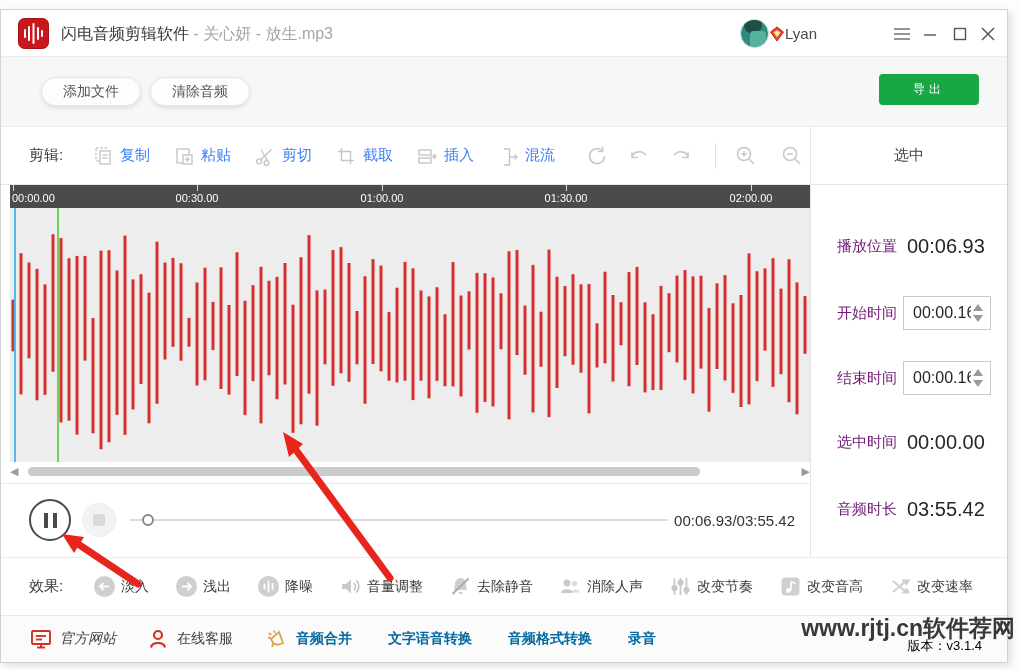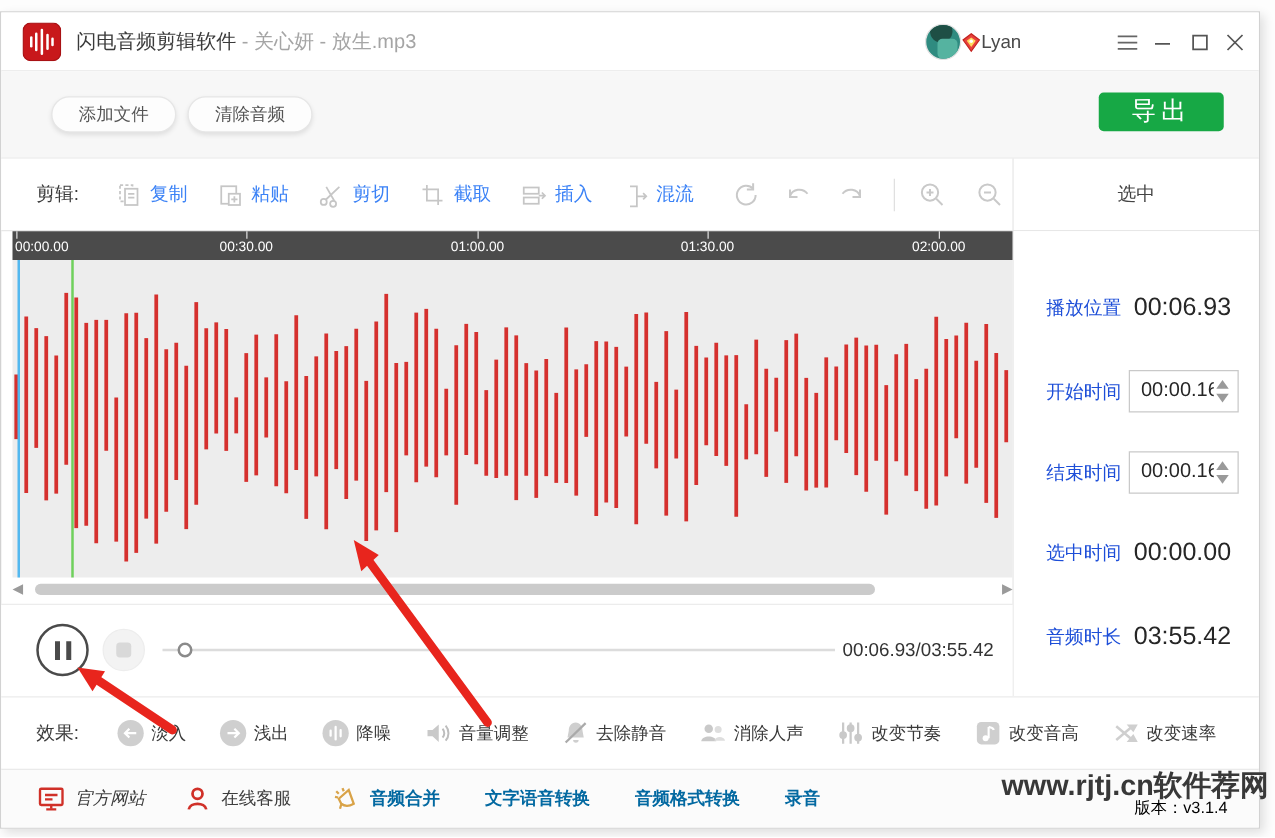--- a/index.html
+++ b/index.html
@@ -22,39 +22,39 @@
   #username{font-size:15px;color:#4a4a4a;}
   .winctl{position:absolute;top:0;height:47px;width:30px;display:flex;align-items:center;justify-content:center;cursor:pointer;color:#555;}
   #btn-menu{right:90px;} #btn-min{right:62px;} #btn-max{right:32px;} #btn-close{right:4px;}
 
   
   #header{position:absolute;left:0;top:47px;right:0;height:70px;background:#f7f7f7;border-bottom:1px solid #ececec;}
   .pill{position:absolute;top:20px;height:29px;padding:0 21px;border-radius:15px;background:#fdfdfd;border:1px solid #e6e6e6;
         box-shadow:0 2px 4px rgba(0,0,0,.10);font-size:14px;color:#555;line-height:27px;cursor:pointer;}
   #btn-add{left:40px;} #btn-clear{left:149px;}
   #btn-export{position:absolute;right:28px;top:17px;width:100px;height:31px;border:none;border-radius:4px;
-              color:#fff;font-size:20px;letter-spacing:4px;text-align:center;line-height:31px;cursor:pointer;background:#17a845;}
+              color:#fff;font-size:12px;letter-spacing:4px;text-align:center;line-height:31px;cursor:pointer;background:#17a845;}
 
   
   #toolbar{position:absolute;left:0;top:117px;width:809px;height:57px;background:#fff;display:flex;align-items:center;}
   #toolbar .grouplabel{margin-left:28px;font-size:15px;color:#3a3a3a;width:40px;}
   .tbtn{display:flex;align-items:center;gap:6px;margin-left:23px;font-size:15px;color:#3b82f6;cursor:pointer;white-space:nowrap;}
   .tbtn svg{display:block;}
   .hist{margin-left:30px;cursor:pointer;display:flex;align-items:center;}
   .hist+ .hist{margin-left:18px;}
   .vsep{width:1px;height:26px;background:#e0e0e0;margin:0 18px 0 22px;}
   #rowline{position:absolute;left:0;top:174px;right:0;height:1px;background:#e7e7e7;}
   #coldivider{position:absolute;left:809px;top:117px;width:1px;height:430px;background:#e3e3e3;}
 
   
   #panel-header{position:absolute;left:810px;top:117px;right:0;height:57px;display:flex;align-items:center;justify-content:center;
                 font-size:15px;color:#444;background:#fff;}
   #panel{position:absolute;left:810px;top:175px;right:0;height:372px;background:#fff;}
   .prow{position:absolute;left:0;right:0;height:36px;display:flex;align-items:center;}
-  .prow .plabel{margin-left:26px;width:66px;font-size:15px;color:#1d4ed8;}
+  .prow .plabel{margin-left:26px;width:66px;font-size:15px;color:#701a75;}
   .prow .pvalue{margin-left:4px;font-size:20px;color:#262626;}
   .spinbox{margin-left:0px;width:88px;height:34px;border:1px solid #c9c9c9;background:#fff;display:flex;position:relative;}
   .spinbox input{border:none;outline:none;width:62px;margin-left:7px;font-size:16px;color:#262626;font-family:inherit;background:transparent;}
   .spincol{position:absolute;right:3px;top:0;bottom:0;width:14px;display:flex;flex-direction:column;justify-content:center;gap:4px;}
   .spin-up{width:0;height:0;border-left:5px solid transparent;border-right:5px solid transparent;border-bottom:7px solid #9a9a9a;cursor:pointer;}
   .spin-down{width:0;height:0;border-left:5px solid transparent;border-right:5px solid transparent;border-top:7px solid #9a9a9a;cursor:pointer;}
 
   
   #ruler{position:absolute;left:9px;top:175px;width:800px;height:23px;background:#4b4b4b;cursor:pointer;}
   #ruler .tick{position:absolute;top:0;width:1px;height:6px;background:#dcdcdc;}

